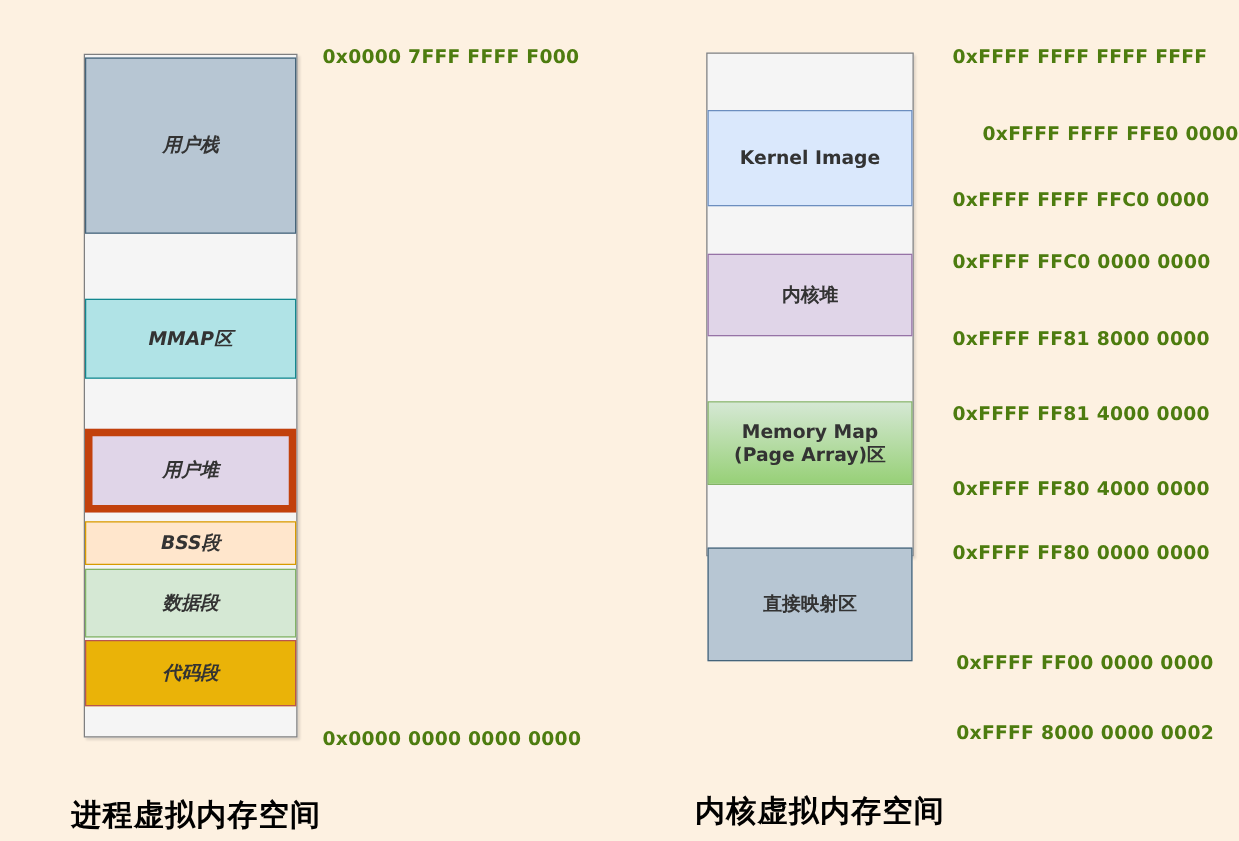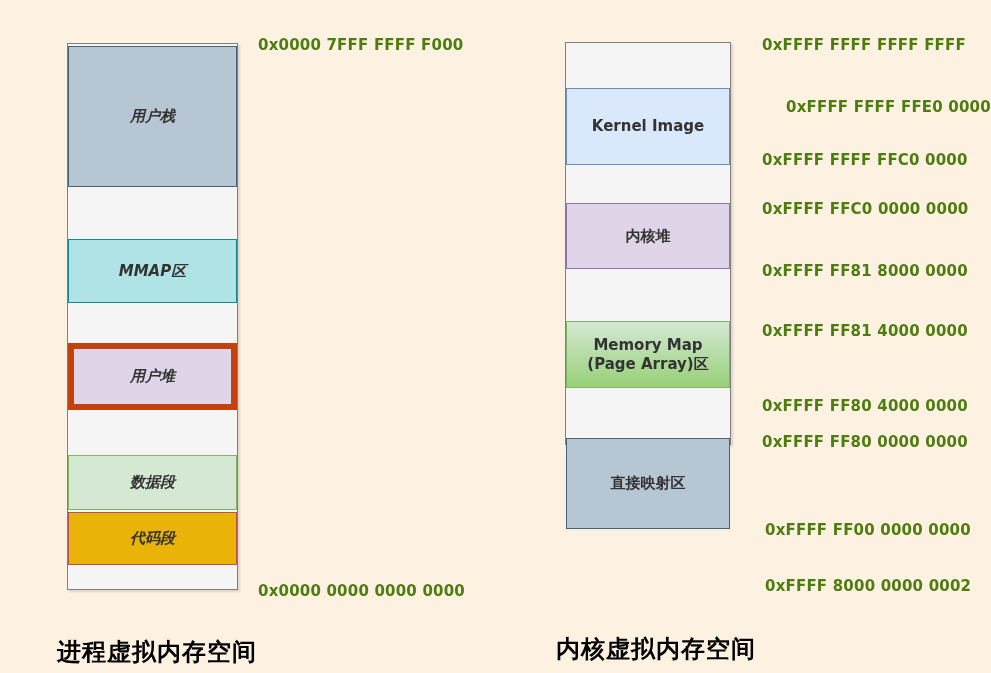--- a/index.html
+++ b/index.html
@@ -43,21 +43,21 @@
     white-space:nowrap;letter-spacing:0.2px;
   }
   .addr-l-top{left:258px;top:36px;}
   .addr-l-bot{left:258px;top:582px;}
   .addr-r0{left:762px;top:36px;}
   .addr-r1{left:786px;top:79px;margin-top:19px;}
   .addr-r2{left:762px;top:151px;}
   .addr-r3{left:762px;top:200px;}
   .addr-r4{left:762px;top:262px;}
   .addr-r5{left:762px;top:322px;}
-  .addr-r6{left:762px;top:397px;}
+  .addr-r6{left:762px;top:382px;}
   .addr-r7{left:762px;top:433px;}
   .addr-r8{left:765px;top:521px;}
   .addr-r9{left:765px;top:577px;}
   
   .caption{
     position:absolute;font-weight:bold;font-size:24px;color:#000;
     letter-spacing:1px;white-space:nowrap;text-align:right;
   }
   .caption-left{left:57px;top:636px;}
   .caption-right{left:556px;top:633px;}
@@ -67,20 +67,23 @@
 
 <div class="memcol col-left">
   <div class="seg seg-user-stack">
     <span class="seg-label">用户栈</span>
   </div>
   <div class="seg seg-mmap">
     <span class="seg-label">MMAP区</span>
   </div>
   <div class="seg seg-user-heap">
     <span class="seg-label">用户堆</span>
+  </div>
+  <div class="seg seg-bss">
+    <span class="seg-label">BSS段</span>
   </div>
   <div class="seg seg-data">
     <span class="seg-label">数据段</span>
   </div>
   <div class="seg seg-code">
     <span class="seg-label">代码段</span>
   </div>
 </div>
 
 <div class="addr addr-l-top">0x0000 7FFF FFFF F000</div>

